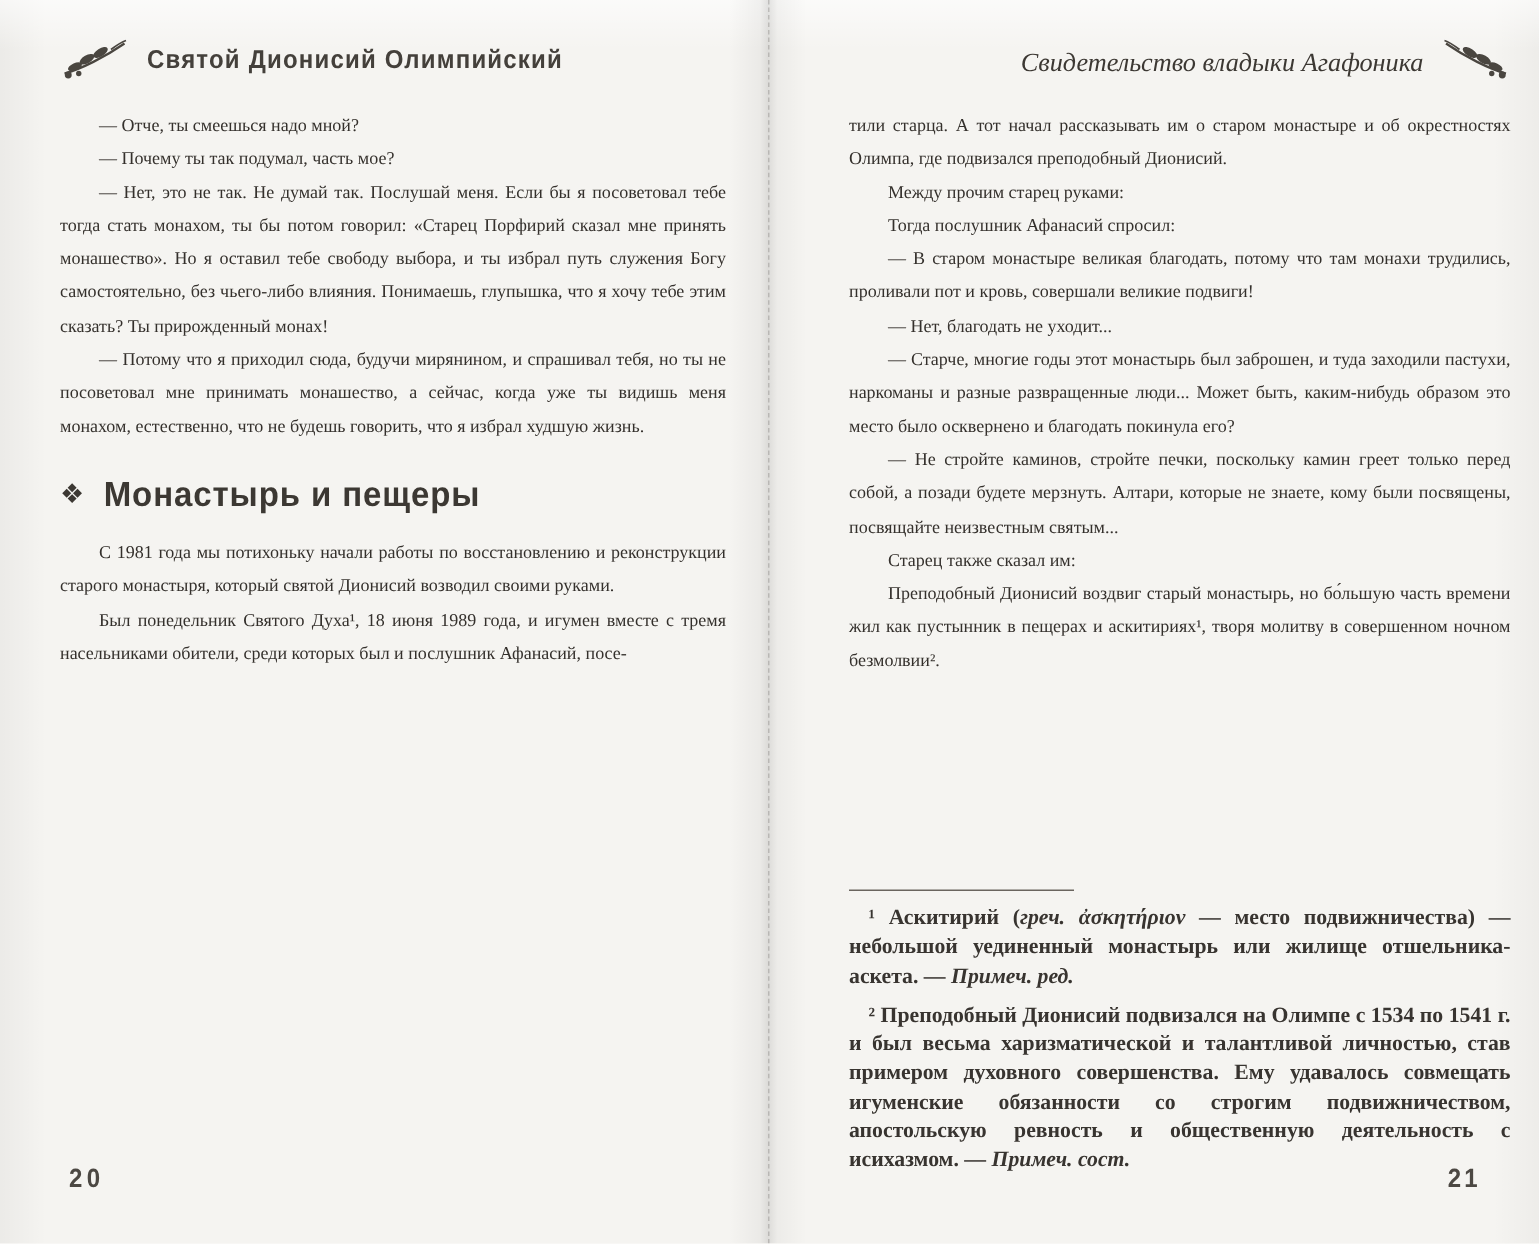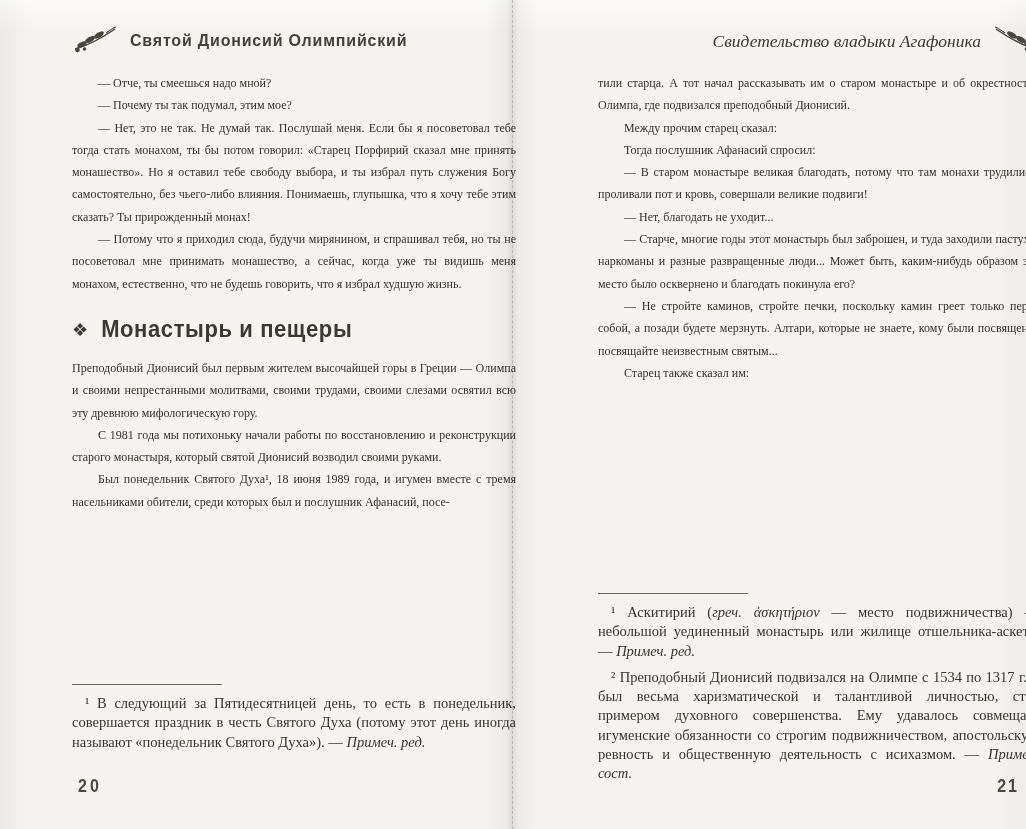--- a/index.html
+++ b/index.html
@@ -19,21 +19,21 @@
   .gutter{
     position:absolute;left:486px;top:0;width:52px;height:100%;
     background:linear-gradient(90deg, rgba(0,0,0,0) 0%, rgba(0,0,0,.045) 40%, rgba(0,0,0,.10) 50%, rgba(0,0,0,.035) 62%, rgba(0,0,0,0) 100%);
   }
   .gutter::after{
     content:"";position:absolute;left:26px;top:0;height:100%;
     border-left:1px dashed rgba(60,55,50,.22);
   }
   .page{
     position:absolute;top:0;height:829px;box-sizing:border-box;
-    padding-top:24px;color:#34302c;margin-left:32px;
+    padding-top:24px;color:#34302c;
   }
   .page-left{left:40px;width:444px;}
   .page-right{left:566px;width:441px;}
 
   .running-header{
     display:flex;align-items:center;gap:12px;height:34px;margin-bottom:14px;
   }
   .running-header.right{justify-content:flex-end;}
   .running-title-display{
     font-family:"Liberation Sans","DejaVu Sans",sans-serif;
@@ -61,21 +61,21 @@
     font-family:"DejaVu Sans",sans-serif;font-size:18px;color:#3c3833;line-height:1;
   }
   .section-title{
     font-family:"Liberation Sans","DejaVu Sans",sans-serif;
     font-weight:700;font-size:22px;letter-spacing:.6px;color:#3c3833;
     transform:scaleY(1.06);transform-origin:left center;white-space:nowrap;
   }
 
   .footnotes-area{position:absolute;left:0;width:100%;}
   .page-left .footnotes-area{top:684px;}
-  .page-right .footnotes-area{top:593px;}
+  .page-right .footnotes-area{top:593px;font-weight:bold;}
   .footnote-rule{
     width:150px;border-top:1.2px solid #6a655f;margin-bottom:9px;
   }
   .footnote{
     margin:0 0 7px;font-size:14.5px;line-height:19.3px;text-align:justify;
     color:#383430;text-indent:13px;
   }
   .footnote i{font-style:italic;}
 
   .page-number{
@@ -106,42 +106,35 @@
             <circle cx="5.5" cy="26" r="2.3" stroke="none"></circle>
             <circle cx="12.5" cy="25" r="1.8" stroke="none"></circle>
           </g>
         </svg>
       </span>
       <span class="running-title-display">Святой Дионисий Олимпийский</span>
     </header>
 
     <div class="body-text">
         <p class="para indent">— Отче, ты смеешься надо мной?</p>
-        <p class="para indent">— Почему ты так подумал, этим мое?</p>
+        <p class="para indent">— Почему ты так подумал, часть мое?</p>
         <p class="para indent">— Нет, это не так. Не думай так. Послушай меня. Если бы я посоветовал тебе тогда стать монахом, ты бы потом говорил: «Старец Порфирий сказал мне принять монашество». Но я оставил тебе свободу выбора, и ты избрал путь служения Богу самостоятельно, без чьего-либо влияния. Понимаешь, глупышка, что я хочу тебе этим сказать? Ты прирожденный монах!</p>
         <p class="para indent">— Потому что я приходил сюда, будучи мирянином, и спрашивал тебя, но ты не посоветовал мне принимать монашество, а сейчас, когда уже ты видишь меня монахом, естественно, что не будешь говорить, что я избрал худшую жизнь.</p>
       </div>
 
     <h2 class="section-heading">
       <span class="section-ornament">❖</span>
       <span class="section-title">Монастырь и пещеры</span>
     </h2>
 
     <div class="body-text">
-        <p class="para">Преподобный Дионисий был первым жителем высочайшей горы в Греции — Олимпа и своими непрестанными молитвами, своими трудами, своими слезами освятил всю эту древнюю мифологическую гору.</p>
         <p class="para indent">С 1981 года мы потихоньку начали работы по восстановлению и реконструкции старого монастыря, который святой Дионисий возводил своими руками.</p>
         <p class="para indent">Был понедельник Святого Духа¹, 18 июня 1989 года, и игумен вместе с тремя насельниками обители, среди которых был и послушник Афанасий, посе-</p>
       </div>
 
-    <div class="footnotes-area">
-      <div class="footnote-rule"></div>
-      <div>
-          <p class="footnote"><span>¹ В следующий за Пятидесятницей день, то есть в понедельник, совершается праздник в честь Святого Духа (потому этот день иногда называют «понедельник Святого Духа»). — </span><i>Примеч. ред.</i></p>
-        </div>
-    </div>
 
     <div class="page-number">20</div>
   </section>
 
   <section class="page page-right">
     <header class="running-header right">
       <span class="running-title-italic">Свидетельство владыки Агафоника</span>
       <span class="sprig mirror">
         <svg width="46" height="30" viewBox="0 0 46 30">
           <g fill="#4a4640" stroke="#4a4640">
@@ -152,32 +145,33 @@
             <ellipse cx="27" cy="11" rx="5.5" ry="2.6" transform="rotate(-32 27 11)" stroke="none"></ellipse>
             <circle cx="5.5" cy="26" r="2.3" stroke="none"></circle>
             <circle cx="12.5" cy="25" r="1.8" stroke="none"></circle>
           </g>
         </svg>
       </span>
     </header>
 
     <div class="body-text">
         <p class="para">тили старца. А тот начал рассказывать им о старом монастыре и об окрестностях Олимпа, где подвизался преподобный Дионисий.</p>
-        <p class="para indent">Между прочим старец сказал:</p>
+        <p class="para indent">Между прочим старец руками:</p>
         <p class="para indent">Тогда послушник Афанасий спросил:</p>
         <p class="para indent">— В старом монастыре великая благодать, потому что там монахи трудились, проливали пот и кровь, совершали великие подвиги!</p>
         <p class="para indent">— Нет, благодать не уходит...</p>
         <p class="para indent">— Старче, многие годы этот монастырь был заброшен, и туда заходили пастухи, наркоманы и разные развращенные люди... Может быть, каким-нибудь образом это место было осквернено и благодать покинула его?</p>
         <p class="para indent">— Не стройте каминов, стройте печки, поскольку камин греет только перед собой, а позади будете мерзнуть. Алтари, которые не знаете, кому были посвящены, посвящайте неизвестным святым...</p>
         <p class="para indent">Старец также сказал им:</p>
+        <p class="para indent">Преподобный Дионисий воздвиг старый монастырь, но бо́льшую часть времени жил как пустынник в пещерах и аскитириях¹, творя молитву в совершенном ночном безмолвии².</p>
       </div>
 
     <div class="footnotes-area">
       <div class="footnote-rule"></div>
       <div>
           <p class="footnote"><span>¹ Аскитирий (</span><i>греч. ἀσκητήριον</i><span> — место подвижничества) — небольшой уединенный монастырь или жилище отшельника-аскета. — </span><i>Примеч. ред.</i></p>
-          <p class="footnote"><span>² Преподобный Дионисий подвизался на Олимпе с 1534 по 1317 г. и был весьма харизматической и талантливой личностью, став примером духовного совершенства. Ему удавалось совмещать игуменские обязанности со строгим подвижничеством, апостольскую ревность и общественную деятельность с исихазмом. — </span><i>Примеч. сост.</i></p>
+          <p class="footnote"><span>² Преподобный Дионисий подвизался на Олимпе с 1534 по 1541 г. и был весьма харизматической и талантливой личностью, став примером духовного совершенства. Ему удавалось совмещать игуменские обязанности со строгим подвижничеством, апостольскую ревность и общественную деятельность с исихазмом. — </span><i>Примеч. сост.</i></p>
         </div>
     </div>
 
     <div class="page-number">21</div>
   </section>
 </div>
 
 </body></html>

